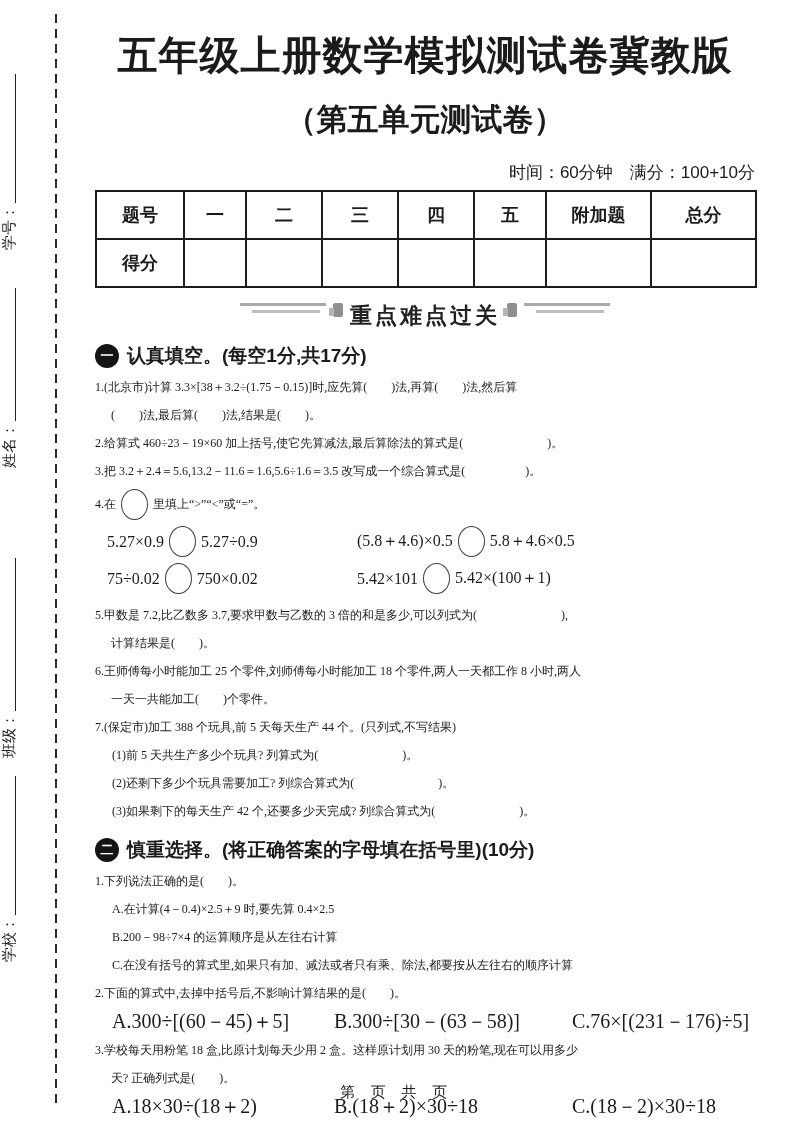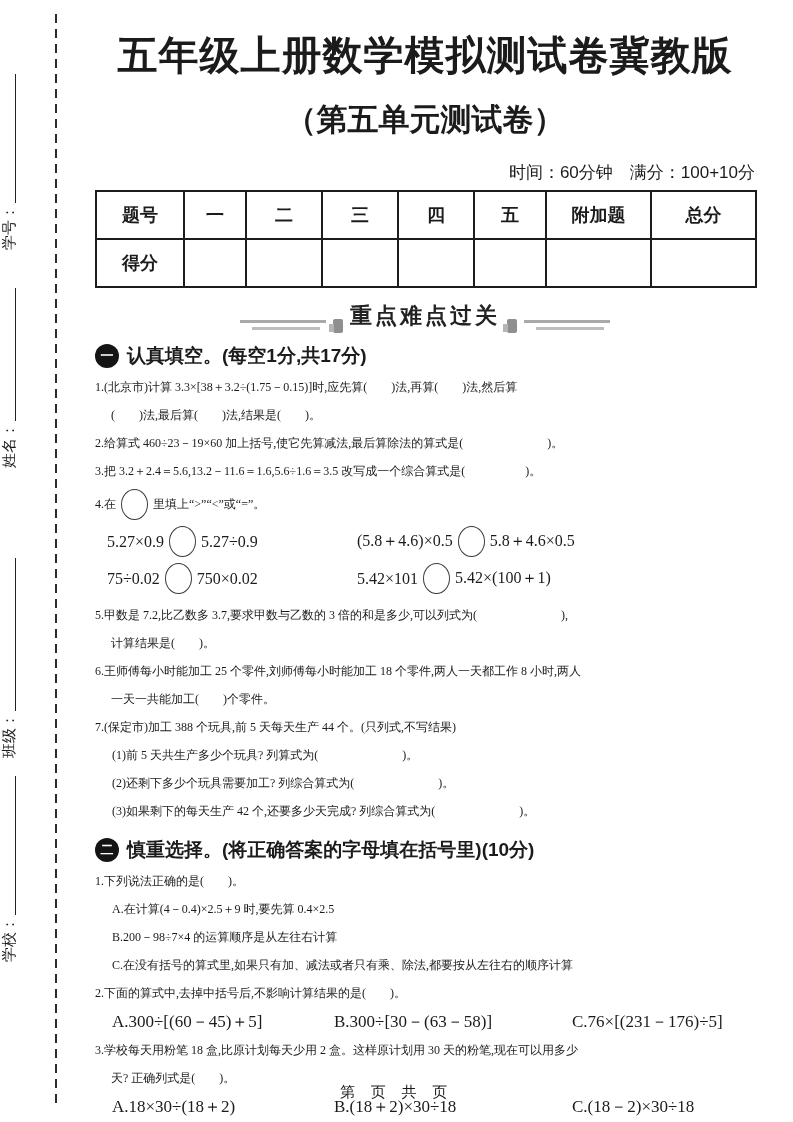--- a/index.html
+++ b/index.html
@@ -33,21 +33,21 @@
   .meta { margin-top:20px; margin-bottom:6px; text-align:right; font-size:17px;
     font-family:"Liberation Sans","DejaVu Sans",sans-serif; }
   
   table.score { width:660px; border-collapse:collapse; table-layout:fixed;
     font-family:"Liberation Sans","DejaVu Sans",sans-serif; }
   table.score td {
     border:2px solid #1c1c1c; height:48px; text-align:center; vertical-align:middle;
     font-size:18px; font-weight:700;
   }
   
-  .banner { margin-top:13px; display:flex; align-items:flex-end; justify-content:center; gap:7px; }
+  .banner { margin-top:13px; display:flex; align-items:flex-start; justify-content:center; gap:7px; }
   .banner-text { font-size:22px; font-weight:900; letter-spacing:3px;
     font-family:"Liberation Sans","DejaVu Sans",sans-serif; color:#222; }
   .deco { width:86px; height:13px; position:relative; }
   .deco::before { content:""; position:absolute; left:0; right:0; top:2px; height:3px; background:#a9a9a9; }
   .deco::after  { content:""; position:absolute; left:12px; right:6px; bottom:1px; height:3px; background:#bdbdbd; }
   .chip { width:10px; height:14px; background:#8f8f8f; border-radius:2px; position:relative; top:2px; }
   .chip::after { content:""; position:absolute; left:-4px; top:5px; width:5px; height:8px; background:#b5b5b5; }
   
   .sec-head { display:flex; align-items:center; gap:8px; margin-top:12px; margin-bottom:4px;
     font-family:"Liberation Sans","DejaVu Sans",sans-serif; font-size:19px; font-weight:800; }
@@ -56,21 +56,21 @@
     font-size:13px; font-weight:700; }
   .q { font-size:12px; line-height:28px; white-space:nowrap; }
   .cont { padding-left:16px; }
   .indent { padding-left:17px; }
   .q4line { display:flex; align-items:center; height:38px; }
   .cmp-circle { display:inline-block; width:27px; height:31px; border:1.6px solid #3d3d3d;
     border-radius:50%; vertical-align:middle; margin:0 5px; background:#fff; flex:0 0 auto; }
   .cmp-row { display:flex; align-items:center; padding-left:12px; height:37px; font-size:16px; }
   .cmp-pair { display:flex; align-items:center; white-space:nowrap; }
   .cmp-pair.first { flex:0 0 250px; }
-  .opt-row { display:flex; padding-left:17px; font-size:17px; line-height:29px; white-space:nowrap; }
+  .opt-row { display:flex; padding-left:17px; font-size:20px; line-height:29px; white-space:nowrap; }
   .opt-row .o1 { flex:0 0 222px; } .opt-row .o2 { flex:0 0 238px; } .gap4 { margin-top:4px; }
   
   .footer { position:absolute; left:0; right:0; bottom:20px; text-align:center;
     font-size:15px; letter-spacing:6px; }
 </style>
 </head>
 <body>
 
 <div class="page">
 

